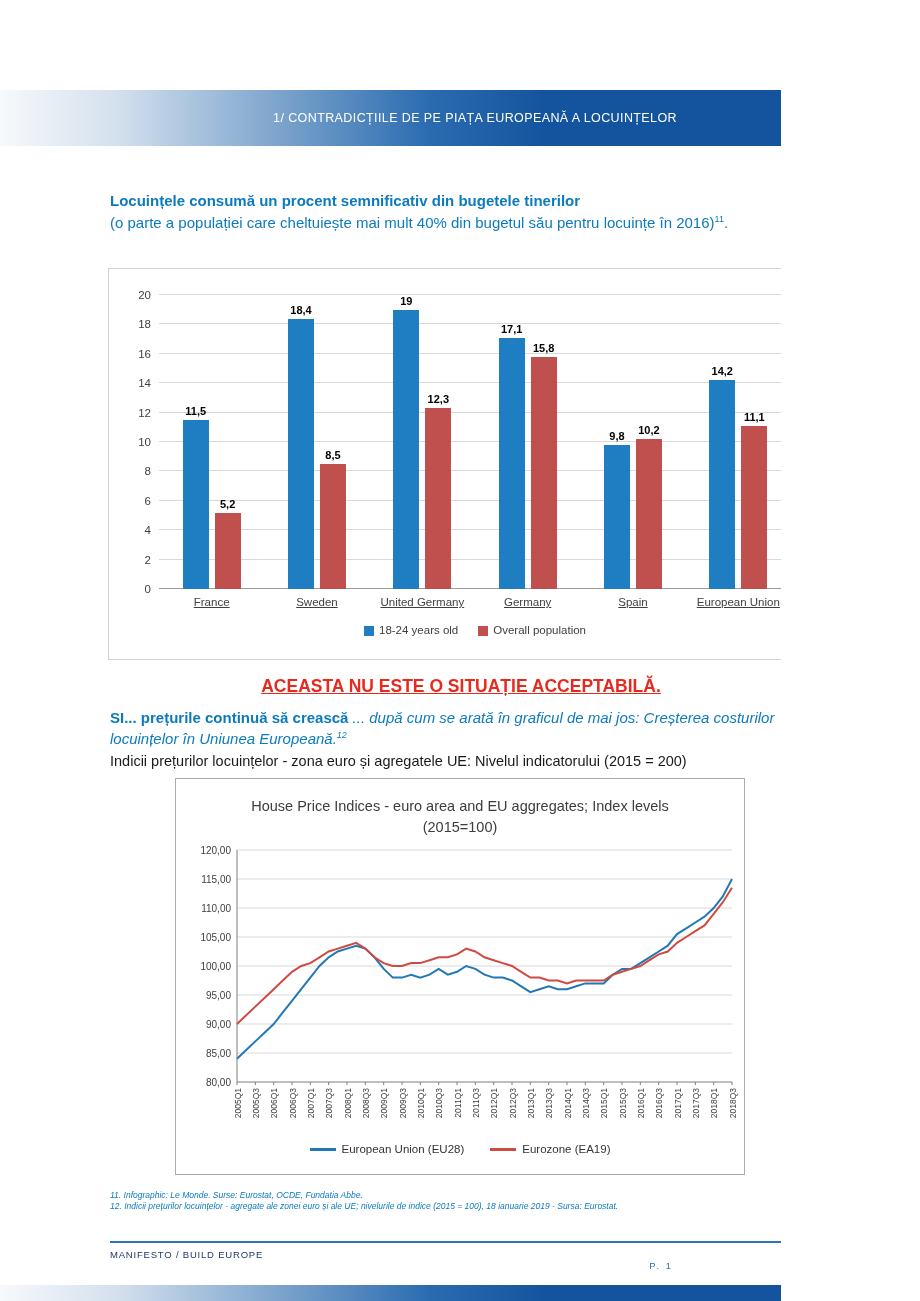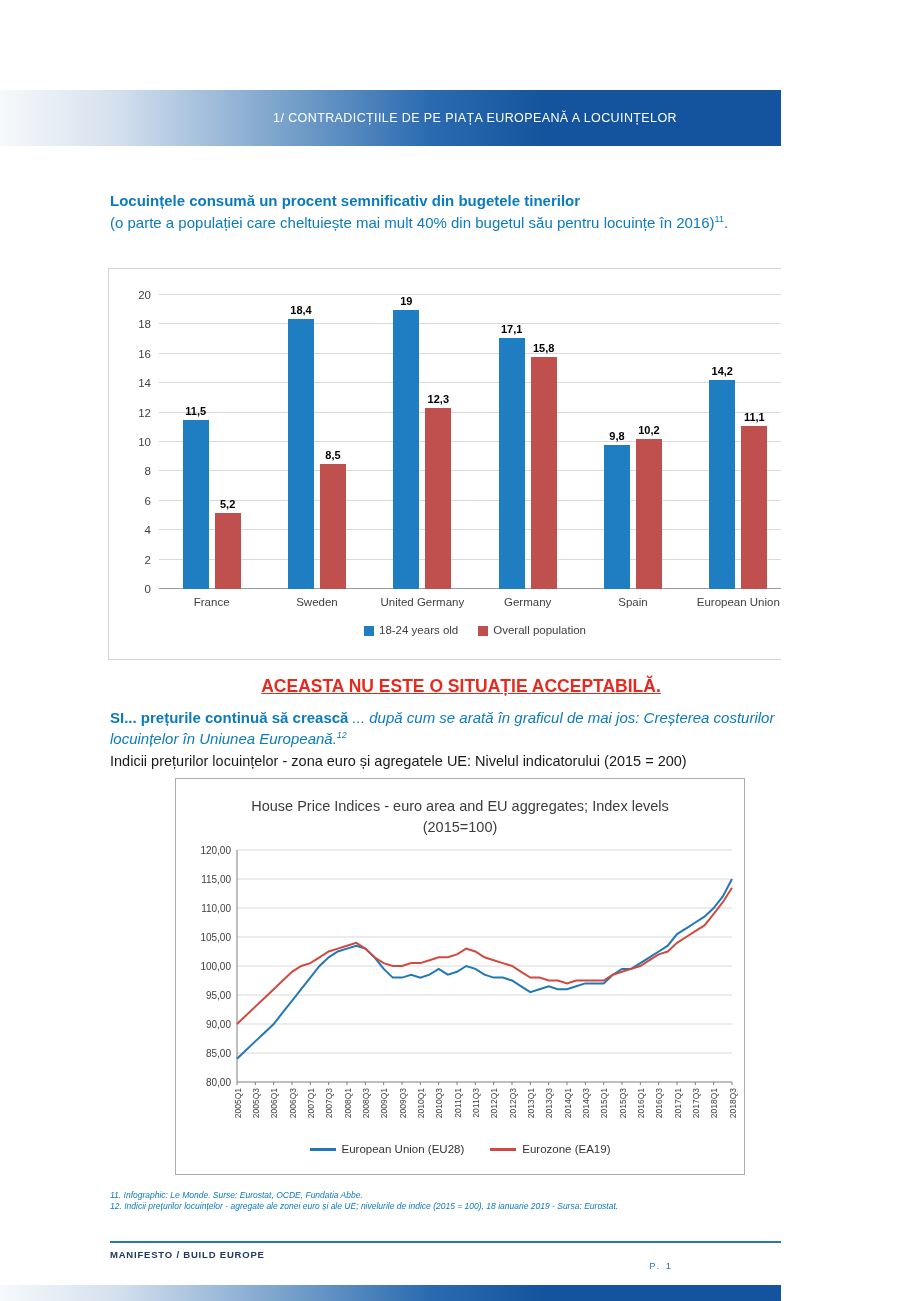--- a/index.html
+++ b/index.html
@@ -22,21 +22,21 @@
   .c1-plot { position:relative; height:294px; }
   .c1-grid { position:absolute; left:0; right:0; height:1px; background:#d9d9d9; }
   .c1-grid.c1-base { background:#9b9b9b; }
   .c1-ytick { position:absolute; left:-42px; width:34px; text-align:right; font-size:11.5px; color:#404040; transform:translateY(50%); }
   .c1-groups { position:absolute; left:0; right:0; top:0; bottom:0; display:flex; }
   .c1-group { flex:1; display:flex; align-items:flex-end; justify-content:center; gap:6px; }
   .c1-barwrap { display:flex; flex-direction:column; align-items:center; justify-content:flex-end; }
   .c1-barlabel { font-size:11px; font-weight:bold; color:#000; margin-bottom:3px; white-space:nowrap; }
   .c1-bar { width:26px; }
   .c1-cats { display:flex; margin-top:7px; }
-  .c1-cat { flex:1; text-align:center; font-size:11.5px; color:#404040; }
+  .c1-cat { flex:1; text-align:center; font-size:11.5px; color:#404040;text-decoration:underline; }
   .c1-legend { display:flex; justify-content:center; gap:20px; margin-top:16px; font-size:11.5px; color:#404040; }
   .c1-leg-item { display:flex; align-items:flex-end; gap:5px; }
   .c1-swatch { width:10px; height:10px; flex:0 0 auto; }
 
   .headline-red { position:absolute; left:110px; top:676px; width:702px; text-align:center; font-size:17.5px; font-weight:bold; color:#e62a1e; text-decoration:underline; }
   .lead { position:absolute; left:110px; top:707px; width:712px; font-size:15px; line-height:21px; color:#0c7bbe; }
   .lead .b { font-weight:bold; }
   .lead .i { font-style:italic; }
   .caption { position:absolute; left:110px; top:753px; font-size:14.5px; color:#1a1a1a; }
 
@@ -44,21 +44,21 @@
   .chart2 { position:absolute; left:175px; top:778px; width:570px; height:397px; border:1px solid #ababab; background:#fff; }
   .c2-title { margin:17px auto 0; width:470px; text-align:center; font-size:14.5px; line-height:21px; color:#3d3d3d; }
   .c2-svg { display:block; margin:4px auto 0; }
   .c2-svg text { font-family:"Liberation Sans", sans-serif; }
   .c2-legend { display:flex; justify-content:center; gap:26px; font-size:11.5px; color:#333; margin-top:1px; }
   .c2-leg-item { display:flex; align-items:center; gap:6px; }
   .c2-line-swatch { width:26px; height:3px; flex:0 0 auto; }
 
   .footnotes { position:absolute; left:110px; top:1190px; font-size:8.5px; font-style:italic; color:#0c7bbe; line-height:11px; }
   .footer-rule { position:absolute; left:110px; top:1241px; width:702px; height:2px; background:#2e74b5; }
-  .footer-brand { position:absolute; left:110px; top:1249px; font-size:9.5px; font-weight:bold; color:#203864; letter-spacing:.8px; }
+  .footer-brand { position:absolute; left:110px; top:1249px; font-size:9.5px; font-weight:normal; color:#203864; letter-spacing:.8px; }
   .page-num { position:absolute; right:108px; top:1260px; font-size:9.5px; color:#2e74b5; letter-spacing:2px; }
 </style>
 </head>
 <body>
 
 <div class="page">
 
   <div class="band top">
     <span class="band-title">1/ CONTRADICȚIILE DE PE PIAȚA EUROPEANĂ A LOCUINȚELOR</span>
   </div>

